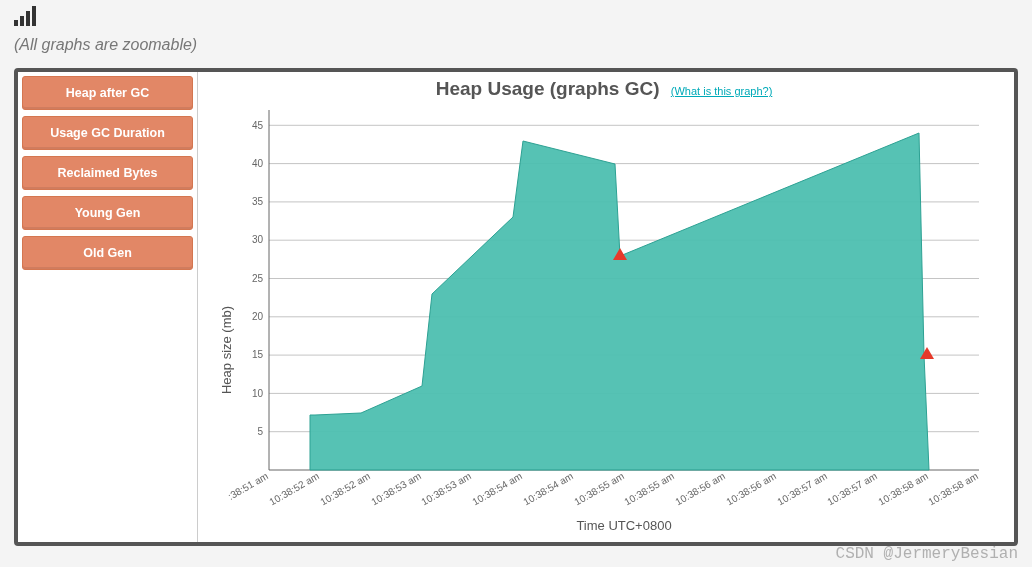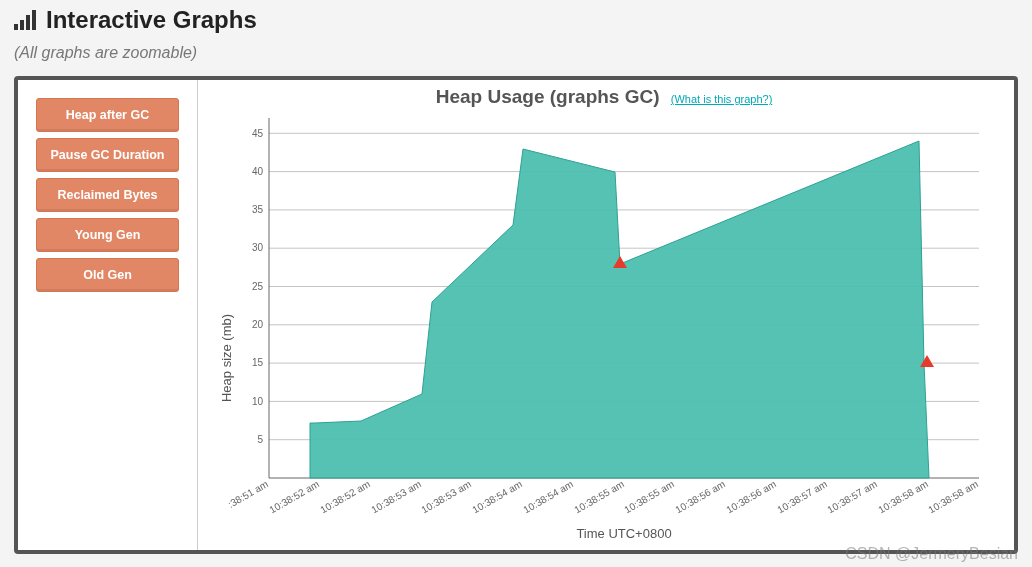--- a/index.html
+++ b/index.html
@@ -27,21 +27,21 @@
     margin: 0 14px;
     border: 4px solid #555;
     border-radius: 4px;
     background: #fff;
     display: flex;
     height: 478px;
   }
   .sidebar {
     width: 180px;
     border-right: 1px solid #ccc;
-    padding: 18px;
+    padding: 4px;
     display: flex;
     flex-direction: column;
     gap: 6px;
   }
   .btn {
     background: #e28766;
     color: #fff;
     font-weight: 700;
     font-size: 12.5px;
     text-align: center;
@@ -56,43 +56,42 @@
   .help-link { font-size: 11px; color: #00aab8; text-decoration: underline; cursor: pointer; font-weight: normal; margin-left: 6px; text-align: right; }
   svg.chart { width: 100%; height: 440px; display: block; }
   .axis text { font-size: 10px; fill: #666; }
   .axis-label { font-size: 13px; fill: #555; }
   .grid line { stroke: #888; stroke-width: 0.5; }
   .area { fill: #4dbfb0; fill-opacity: 0.95; stroke: #2da193; stroke-width: 1; }
   .marker { fill: #e63a2a; }
   .watermark {
     position: absolute; right: 14px; bottom: 4px;
     font-size: 16px; color: rgba(120,120,120,0.55);
-    font-family: Liberation Sans, sans-serif; pointer-events: none;
+    font-family: Liberation Mono, monospace; pointer-events: none;
   }
 </style>
 </head>
 <body>
 
 <div class="header">
   <div class="title-row">
     <span class="bars-icon">
         <span></span>
         <span></span>
         <span></span>
         <span></span>
       </span>
-    <h1>Interactive Graphs</h1>
   </div>
   <div class="subtitle">(All graphs are zoomable)</div>
 </div>
 
 <div class="panel">
   <div class="sidebar">
     <div class="btn">Heap after GC</div>
-    <div class="btn">Pause GC Duration</div>
+    <div class="btn">Usage GC Duration</div>
     <div class="btn">Reclaimed Bytes</div>
     <div class="btn">Young Gen</div>
     <div class="btn">Old Gen</div>
   </div>
 
   <div class="chart-wrap">
     <div class="chart-title">
       <span>Heap Usage (graphs GC)</span>
       <a class="help-link">(What is this graph?)</a>
     </div>

